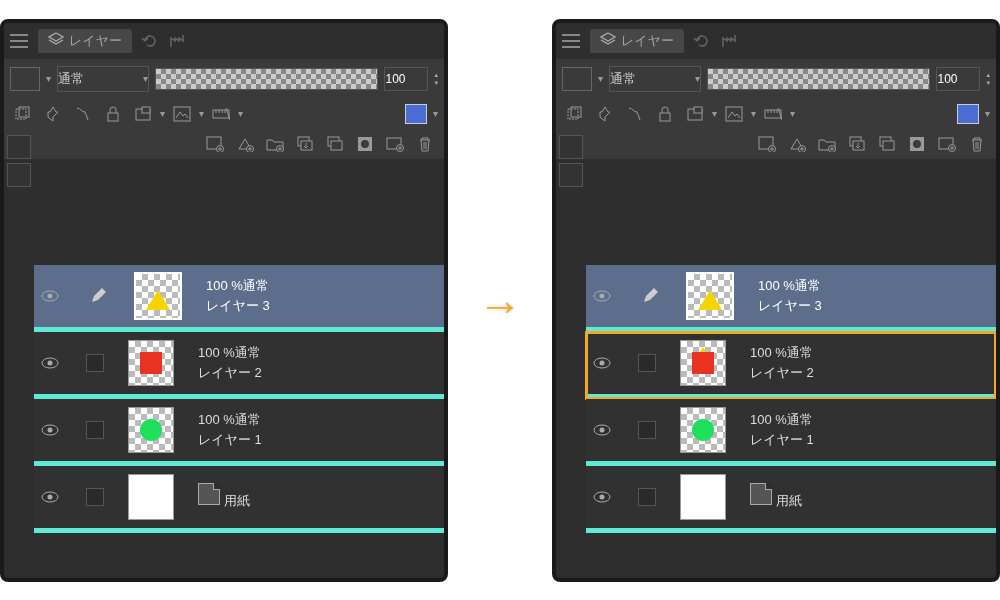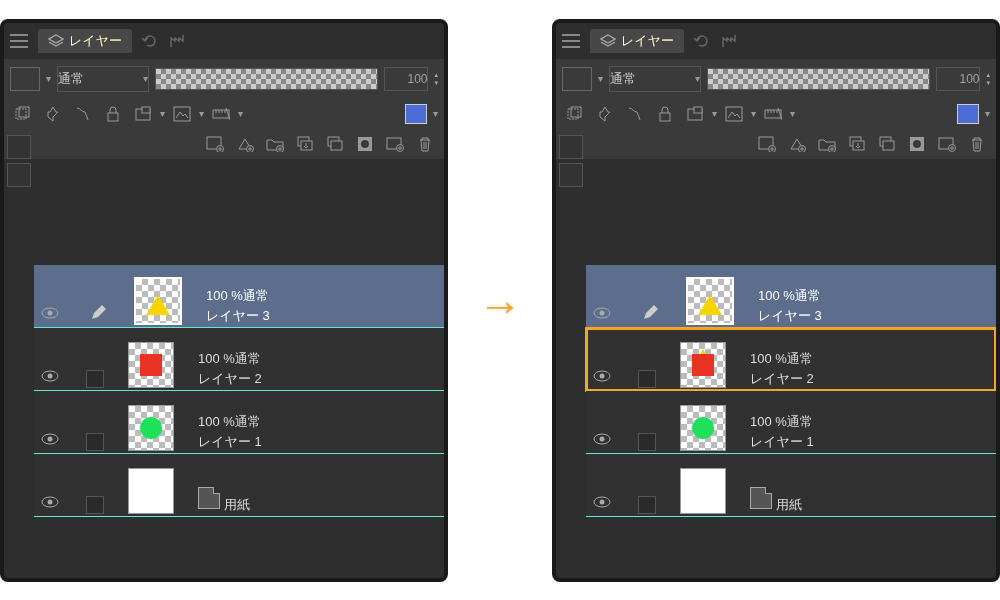--- a/index.html
+++ b/index.html
@@ -1,38 +1,38 @@
 <!DOCTYPE html>
 <html><head>
 <meta charset="utf-8">
 <style>
   body{margin:0;background:#fff;font-family:'MS Gothic','Meiryo',sans-serif;font-size:13px;color:#ccc;width:1000px;height:600px;display:flex;align-items:center;justify-content:center;gap:30px}
   .panel{width:445px;height:555px;background:#2e2e2e;border:4px solid #1a1a1a;border-radius:8px;display:flex;flex-direction:column;overflow:hidden;position:relative}
   .tabbar{height:32px;display:flex;align-items:center;padding:2px 6px;gap:6px;background:#2e2e2e}
   .hamburger{width:18px;height:14px;display:flex;flex-direction:column;justify-content:space-between;margin-right:4px}
   .hamburger span{height:2px;background:#888}
-  .tab{background:#3a3a3a;padding:3px 10px;border-radius:3px 3px 0 0;display:flex;align-items:center;gap:5px;color:#fef9c3}
+  .tab{background:#3a3a3a;padding:3px 10px;border-radius:3px 3px 0 0;display:flex;gap:5px;color:#a3a3a3}
   .tab.active{background:#474747}
   .stackicon{width:16px;height:14px;display:flex;align-items:center;justify-content:center;color:#aaa}
   .histbtn{width:24px;height:24px;display:flex;align-items:center;justify-content:center;color:#666}
   .modebar{height:34px;background:#3a3a3a;display:flex;align-items:center;padding:3px 6px;gap:6px}
   .swatch{width:28px;height:22px;border:1px solid #666;background:#3a3a3a}
   .chev{color:#999;font-size:10px}
   .dropdown{flex:0 0 90px;height:24px;border:1px solid #555;background:#3a3a3a;display:flex;align-items:center;justify-content:space-between;gap:8px;color:#ccc}
   .opacityslider{flex:1;height:20px;background:repeating-conic-gradient(#888 0 25%,#ccc 0 50%) 0 0/10px 10px;border:1px solid #555}
-  .opval{width:42px;height:22px;border:1px solid #555;display:flex;align-items:center;justify-content:flex-end;color:#a3a3a3;font-size:12px}
+  .opval{width:42px;height:22px;border:1px solid #555;display:flex;align-items:center;justify-content:flex-start;color:#ffffff;font-size:12px}
   .spinners{display:flex;flex-direction:column;font-size:7px;color:#aaa;line-height:8px}
   .iconrow{background:#3a3a3a;padding:3px 6px;display:flex;align-items:center;gap:4px;flex-wrap:wrap}
   .iconrow.r2{justify-content:flex-end}
   .ibtn{width:26px;height:24px;display:flex;align-items:center;justify-content:center;color:#999;font-size:14px}
   .ibtn.color{background:#4a6cd4;width:20px;height:18px;border:1px solid #ccc;margin-right:2px}
   .leftrail{position:absolute;left:0;top:110px;bottom:0;width:30px;display:flex;flex-direction:column;gap:4px;align-items:center;padding-top:2px}
   .railbtn{width:22px;height:22px;border:1px solid #555;background:#333}
   .layerlist{margin-left:30px;margin-top:106px;flex:1;background:#2e2e2e}
-  .layer{height:58px;display:flex;align-items:flex-end;padding:2px 4px;gap:24px;border-bottom:1px solid #5eead4;background:#313131;position:relative}
+  .layer{height:58px;display:flex;align-items:center;padding:2px 4px;gap:24px;border-bottom:5px solid #5eead4;background:#313131;position:relative}
   .layer.sel{background:#5d6e8c}
   .layer.hl{outline:3px solid #f5a623;outline-offset:-2px}
   .eye{width:24px;height:24px;display:flex;align-items:center;justify-content:center;color:#aaa}
   .pencil{width:24px;height:24px;display:flex;align-items:center;justify-content:center;color:#ccc}
   .cbox{width:16px;height:16px;border:1px solid #555;background:#2a2a2a}
   .thumb{width:44px;height:44px;background:repeating-conic-gradient(#bbb 0 25%,#fff 0 50%) 0 0/12px 12px;border:1px solid #999;display:flex;align-items:center;justify-content:center;position:relative}
   .layer.sel .thumb{border:2px solid #fff}
   .thumb.paper{background:#fff}
   .tri{width:0;height:0;border-left:12px solid transparent;border-right:12px solid transparent;border-bottom:20px solid #f5d400;position:relative;top:4px}
   .sq{width:22px;height:22px;background:#e83323}

